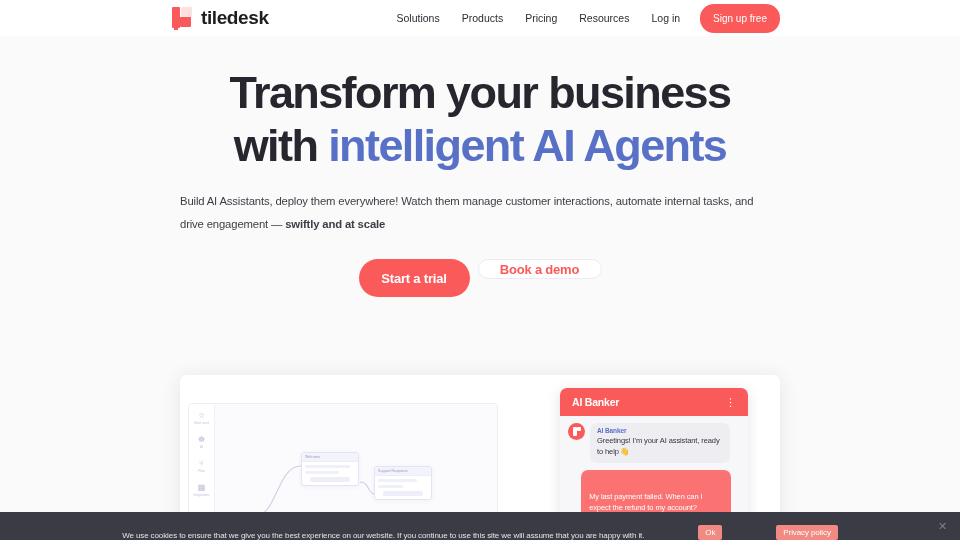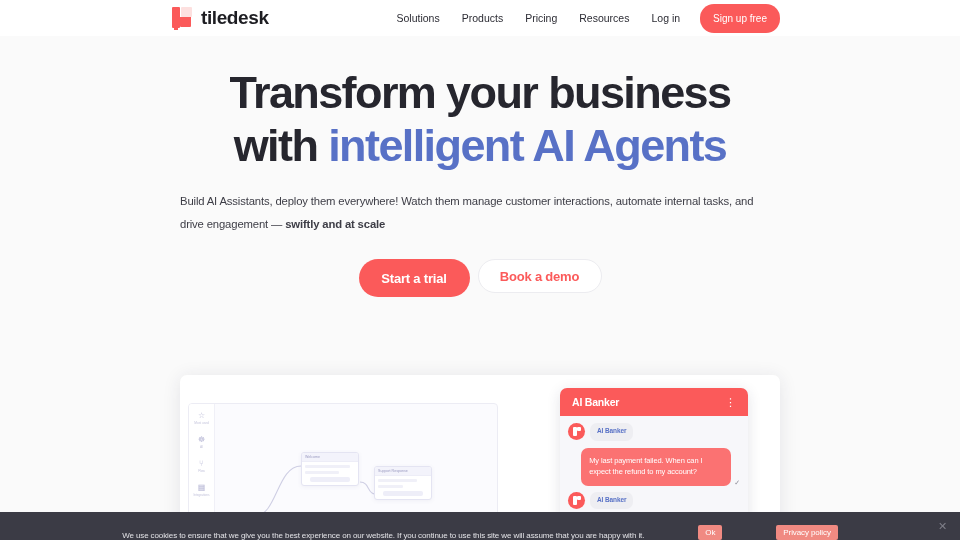--- a/index.html
+++ b/index.html
@@ -158,21 +158,21 @@
     cursor: pointer;
     letter-spacing: -0.2px;
     font-family: "Liberation Sans", sans-serif;
   }
   .btn-secondary {
     background: #ffffff;
     color: #fb5a5a;
     border: 1px solid #ececf0;
     border-radius: 26px;
     width: 124px;
-    height: 34px;
+    height: 20px;
     font-size: 13px;
     font-weight: 700;
     cursor: pointer;
     letter-spacing: -0.2px;
     font-family: "Liberation Sans", sans-serif;
   }
 
   .feature-row {
     margin-top: 14px;
     display: flex;
@@ -394,21 +394,21 @@
     color: #33333c;
     font-size: 7.5px;
     line-height: 1.45;
     letter-spacing: -0.1px;
   }
   .user-row { display: flex; justify-content: flex-end; align-items: flex-end; gap: 3px; margin-bottom: 6px; }
   .user-bubble {
     background: #fb7272;
     color: #ffffff;
     border-radius: 7px;
-    padding: 8px 8px;
+    padding: 22px 8px;
     font-size: 7.5px;
     line-height: 1.45;
     max-width: 150px;
     letter-spacing: -0.1px;
   }
   .tick { color: #8e8e99; font-size: 7px; line-height: 1; }
 
   
   .cookie-bar {
     position: absolute;
@@ -562,20 +562,21 @@
     <div class="chat-head">
       <span class="chat-title">AI Banker</span>
       <span class="chat-menu">⋮</span>
     </div>
 
     <div class="chat-body">
       <div class="msg-row">
         <span class="bot-avatar"></span>
         <div class="bot-bubble">
           <div class="bot-name">AI Banker</div>
+          <div class="bot-text">Greetings! I'm your AI assistant, ready to help 👋</div>
         </div>
       </div>
 
       <div class="user-row">
         <div class="user-bubble">My last payment failed. When can I expect the refund to my account?</div>
         <span class="tick">✓</span>
       </div>
 
       <div class="msg-row">
         <span class="bot-avatar"></span>

